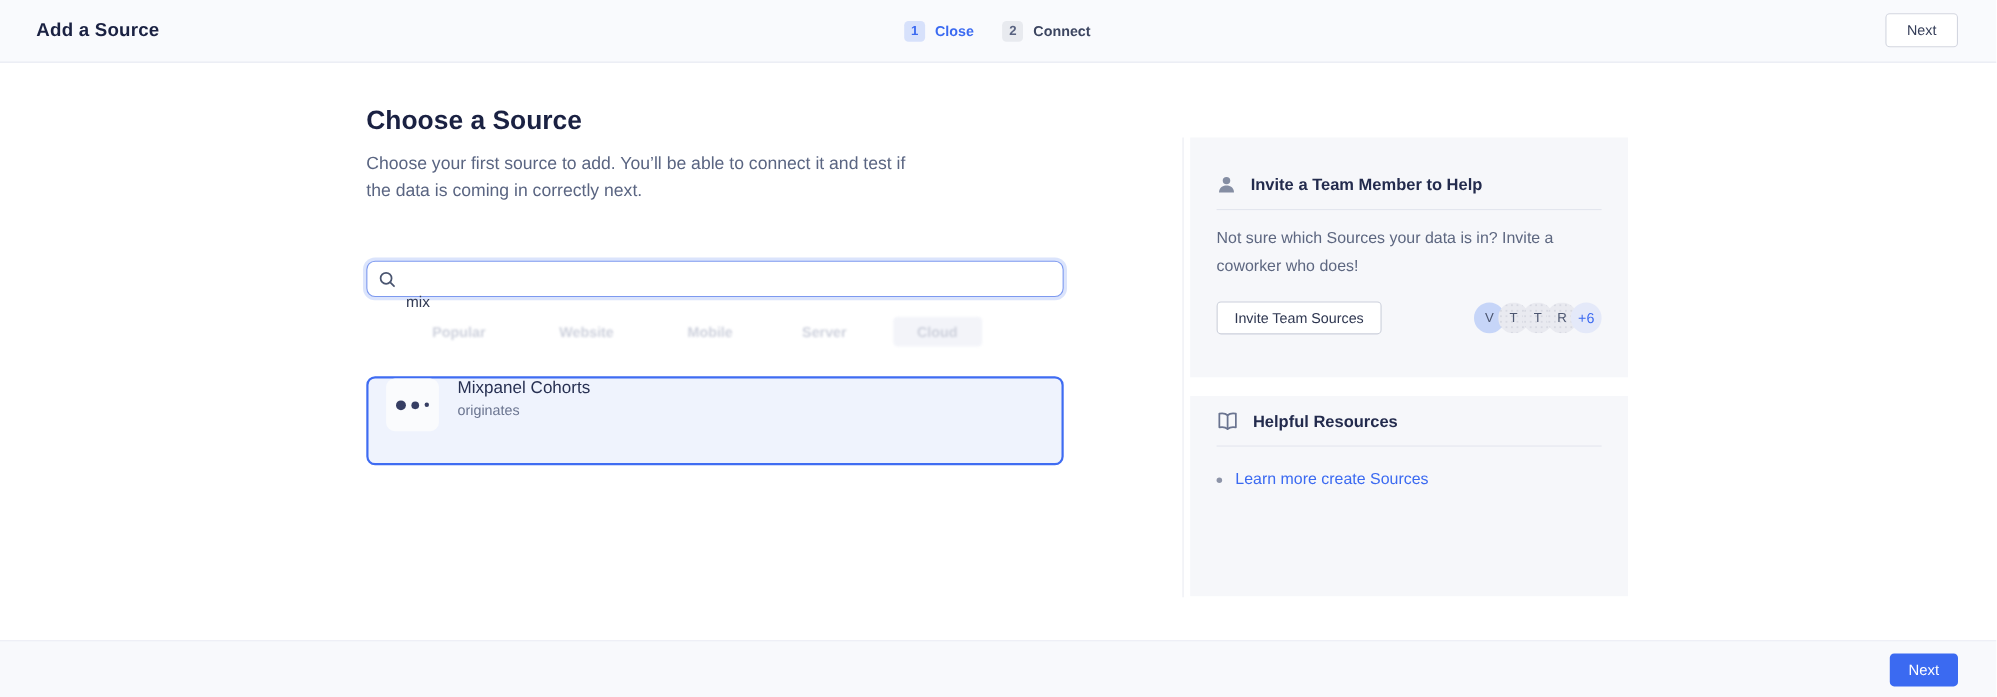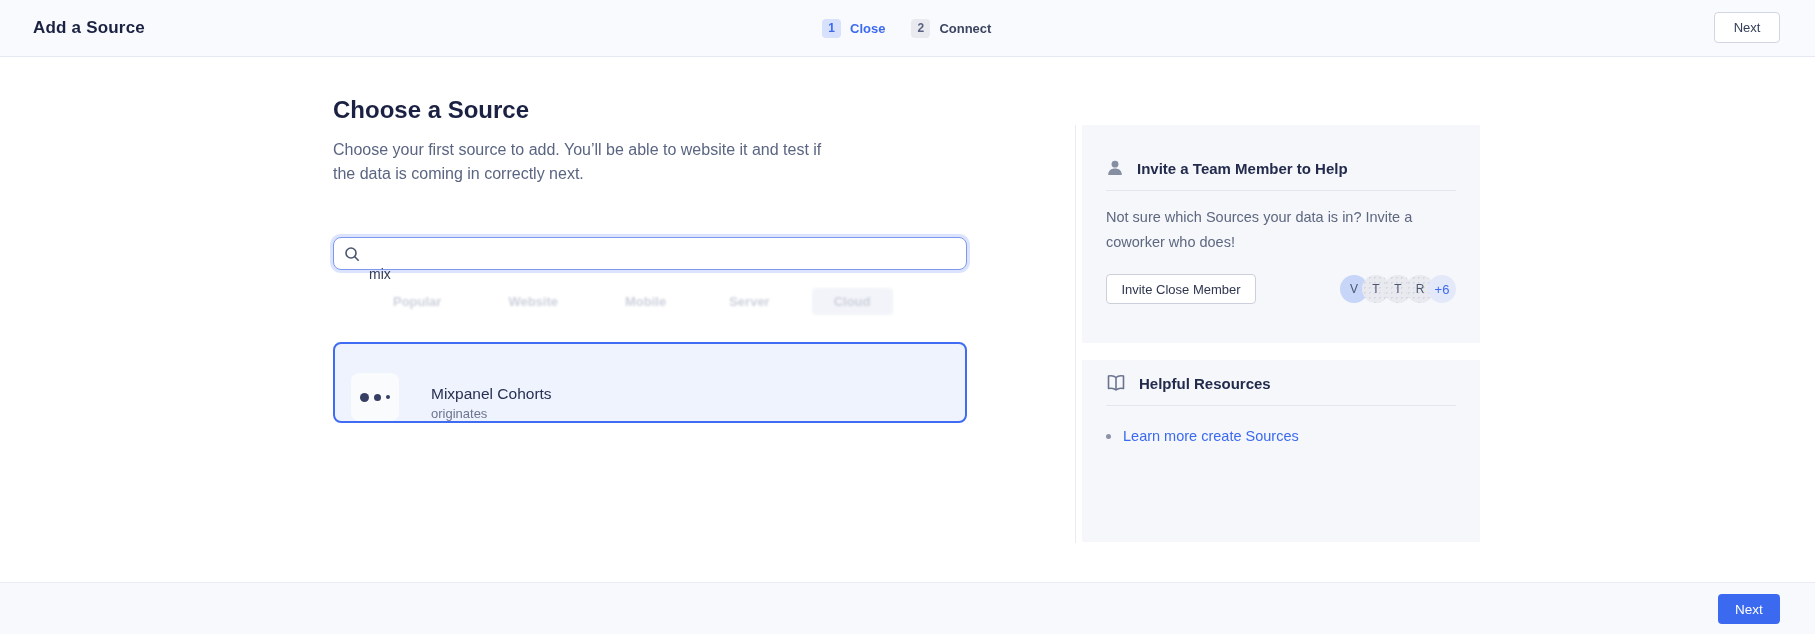--- a/index.html
+++ b/index.html
@@ -41,21 +41,21 @@
     display:flex; align-items:center; filter:blur(1px); opacity:.42; }
   .tab { font-size:13px; font-weight:600; color:#8a92ad; padding:5px 10px; border-radius:4px; cursor:pointer; }
   .tab-popular { margin-left:36px; }
   .tab-website { margin-left:47px; }
   .tab-mobile  { margin-left:47px; }
   .tab-server  { margin-left:43px; }
   .tab-cloud   { margin-left:32px; background:#e3e6f2; padding:6px 22px; }
 
   .result-card { position:absolute; top:246px; left:0; width:634px; height:81px;
     background:#eff3fd; border:2px solid #3f6cf2; border-radius:8px;
-    display:flex; align-items:flex-end; padding-left:16px; gap:32px; cursor:pointer; }
+    display:flex; align-items:flex-start; padding-left:16px; gap:17px; cursor:pointer; }
   .result-logo { width:48px; height:48px; background:#fafbfd; border-radius:8px;
     display:flex; align-items:center; justify-content:center; gap:5px; }
   .dot { border-radius:50%; background:#363e63; }
   .dot-lg { width:9px; height:9px; }
   .dot-md { width:7px; height:7px; }
   .dot-sm { width:4px; height:4px; }
   .result-name { font-size:15.5px; font-weight:500; color:#273052; }
   .result-cat { font-size:13px; color:#6b7590; margin-top:3px; }
 
   
@@ -113,21 +113,21 @@
       <span class="step-badge">2</span>
       <span class="step-label">Connect</span>
     </div>
   </div>
 
   <button class="close-btn">Next</button>
 </header>
 
 <main class="left-col">
   <h1 class="page-heading">Choose a Source</h1>
-  <p class="page-desc">Choose your first source to add. You’ll be able to website it and test if the data is coming in correctly next.</p>
+  <p class="page-desc">Choose your first source to add. You’ll be able to connect it and test if the data is coming in correctly next.</p>
 
   <div class="search-wrap">
     <svg width="16" height="16" viewBox="0 0 16 16" fill="none">
       <circle cx="7" cy="7" r="5" stroke="#4a5570" stroke-width="1.6"></circle>
       <line x1="10.8" y1="10.8" x2="14.2" y2="14.2" stroke="#4a5570" stroke-width="1.6" stroke-linecap="round"></line>
     </svg>
     <input class="search-input" type="text" value="mix" style="">
   </div>
 
   <div class="tabs">
@@ -158,21 +158,21 @@
     <div class="panel-head">
       <svg width="18" height="18" viewBox="0 0 18 18">
         <circle cx="9" cy="5.2" r="3.4" fill="#858ea3"></circle>
         <path d="M2.2 16 C2.2 11.6 5.2 9.6 9 9.6 C12.8 9.6 15.8 11.6 15.8 16 Z" fill="#858ea3"></path>
       </svg>
       <span class="panel-title">Invite a Team Member to Help</span>
     </div>
     <div class="panel-divider"></div>
     <p class="panel-body">Not sure which Sources your data is in? Invite a coworker who does!</p>
     <div class="action-row">
-      <button class="invite-btn">Invite Close Member</button>
+      <button class="invite-btn">Invite Team Sources</button>
       <div class="avatars">
         <span class="avatar avatar-v">V</span>
         <span class="avatar avatar-t1">T</span>
         <span class="avatar avatar-t2">T</span>
         <span class="avatar avatar-r">R</span>
         <span class="avatar avatar-more">+6</span>
       </div>
     </div>
   </section>
 

